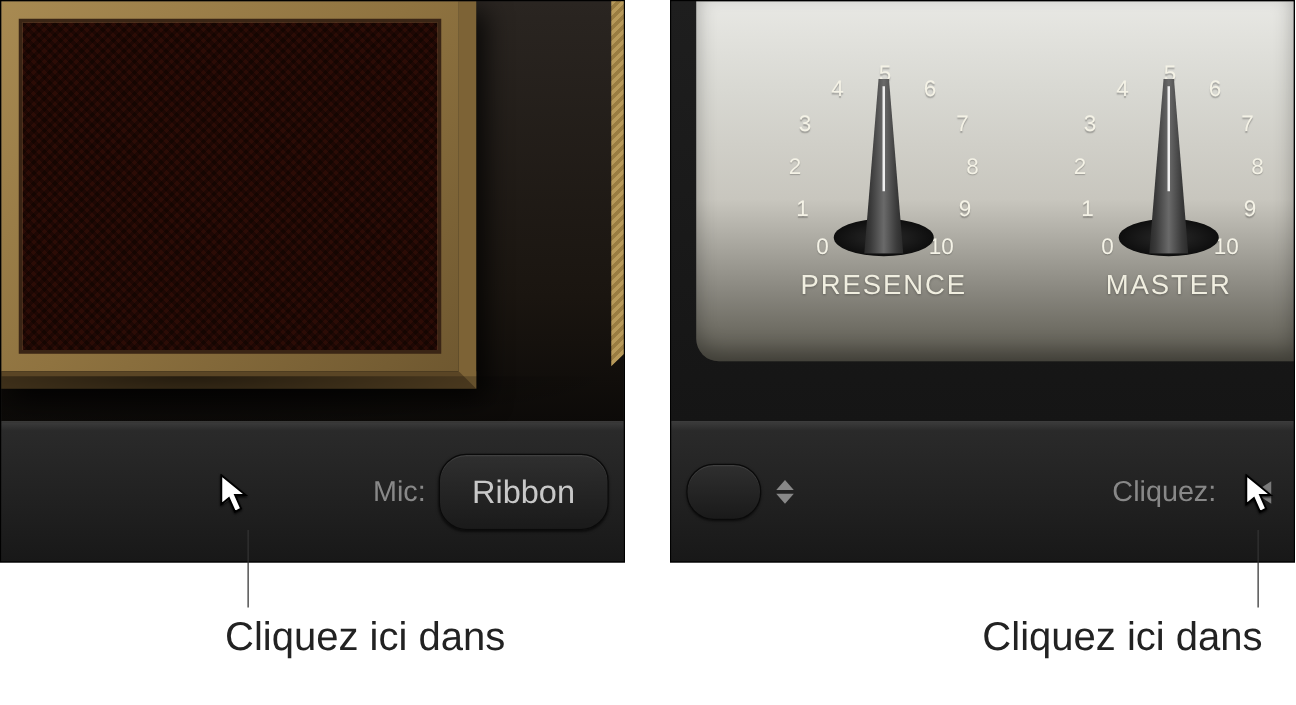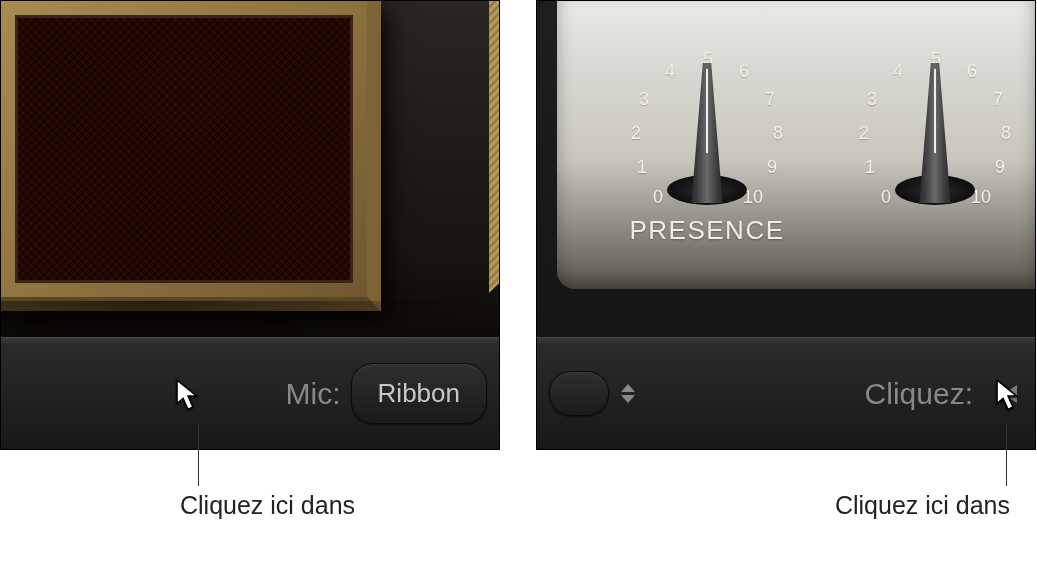--- a/index.html
+++ b/index.html
@@ -107,21 +107,21 @@
       margin-left: 160px;
     }
     .arrow-left {
       width: 0; height: 0;
       border-top: 9px solid transparent;
       border-bottom: 9px solid transparent;
       border-right: 14px solid #7a7a7a;
     }
     .label {
       color: #888;
-      font-size: 30px;
+      font-size: 23px;
       margin-right: 10px;
     }
     .pill {
       background: linear-gradient(to bottom, #2f2f2f, #1a1a1a);
       border: 1px solid #0a0a0a;
       border-radius: 22px;
       color: #c8c8c8;
       font-size: 26px;
       padding: 14px 26px;
       box-shadow: inset 0 1px 0 rgba(255,255,255,0.08), 0 1px 2px rgba(0,0,0,0.6);
@@ -223,35 +223,35 @@
     .tick {
       position: absolute;
       color: #f4f2e6;
       font-size: 18px;
       font-weight: 500;
       text-shadow: 0 1px 1px rgba(0,0,0,0.25);
     }
     .knob-label {
       margin-top: 6px;
       color: #f0eee0;
-      font-size: 26px;
+      font-size: 22px;
       letter-spacing: 1.5px;
       text-shadow: 0 1px 2px rgba(0,0,0,0.3);
     }
 
     
     .callout-line {
       position: absolute;
       width: 1px;
       background: #333;
     }
     .callout-text {
       position: absolute;
       color: #222;
-      font-size: 25px;
+      font-size: 32px;
       line-height: 1.2;
     }
   </style>
 </head>
 <body>
 
 <div class="panels">
 
   <div class="panel">
     <div class="amp-area">
@@ -311,20 +311,21 @@
               <span class="tick" style="left:38px; top:12px;">4</span>
               <span class="tick" style="left:76px; top:0px;">5</span>
               <span class="tick" style="left:112px;top:12px;">6</span>
               <span class="tick" style="left:138px;top:40px;">7</span>
               <span class="tick" style="left:146px;top:74px;">8</span>
               <span class="tick" style="left:140px;top:108px;">9</span>
               <span class="tick" style="left:116px;top:138px;">10</span>
               <div class="knob-base"></div>
               <div class="knob-body"></div>
             </div>
+            <div class="knob-label">MASTER</div>
           </div>
         </div>
       </div>
     </div>
     <div class="bottom-bar">
       <div class="pill" style="min-width:60px; padding:6px 18px; margin-right:4px;">&nbsp;</div>
       <div class="select-caret">
         <div class="caret-up"></div>
         <div class="caret-down"></div>
       </div>

